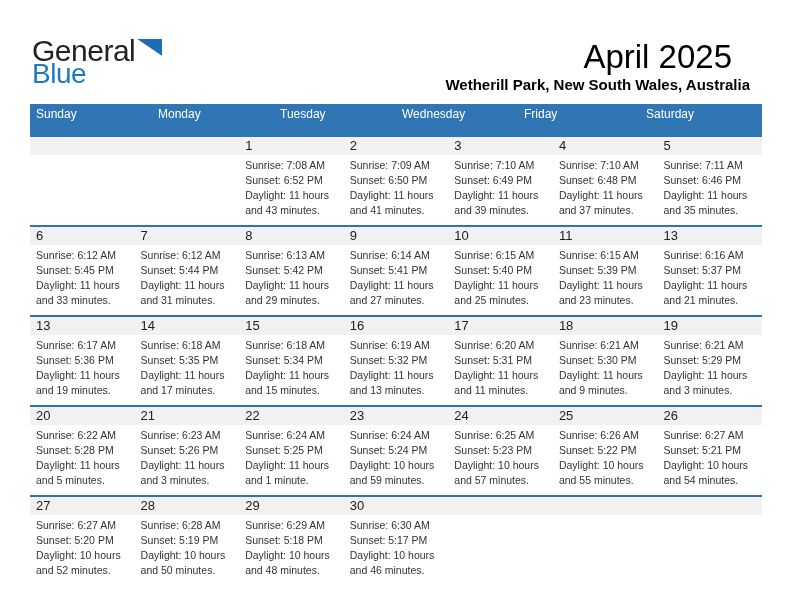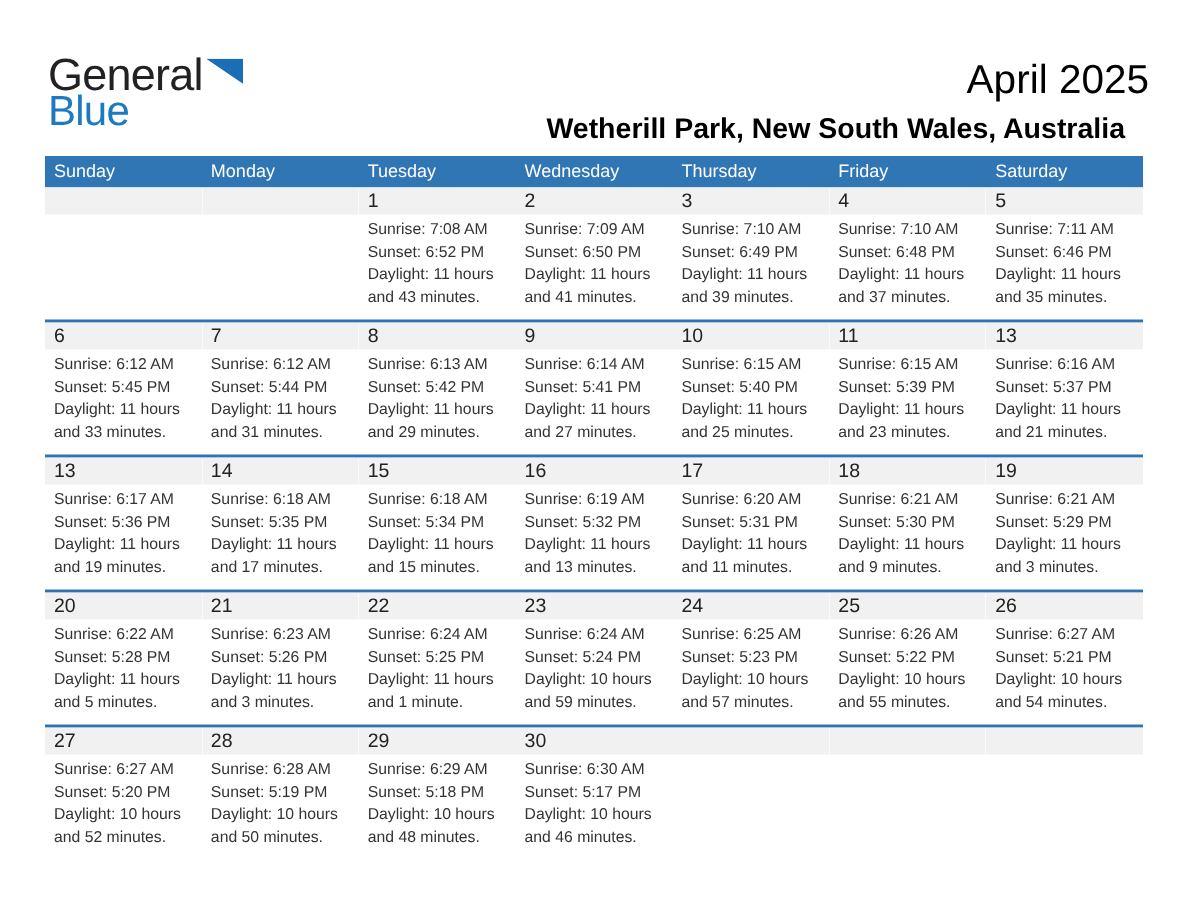--- a/index.html
+++ b/index.html
@@ -22,29 +22,29 @@
   .logo{position:absolute;left:32px;top:36px;line-height:1;}
   .logo-line1{display:flex;align-items:flex-start;}
   .logo-general{font-size:30px;color:var(--text_dark);letter-spacing:-0.5px;}
   .logo-triangle{
     display:inline-block;width:25px;height:17px;margin-left:2px;margin-top:3px;
     background:var(--triangle_blue);
     clip-path:polygon(0 0,100% 0,100% 100%);
   }
   .logo-blue{font-size:28px;color:var(--logo_blue);margin-top:-6px;letter-spacing:-0.5px;}
   .title{
-    position:absolute;top:38px;right:26px;
-    font-size:27px;color:#000000;text-align:center;
+    position:absolute;top:38px;right:60px;
+    font-size:33px;color:#000000;text-align:center;
   }
   .subtitle{
     position:absolute;top:76px;right:42px;
-    font-size:19px;font-weight:700;color:#000000;text-align:right;margin-left:34px;
+    font-size:15px;font-weight:700;color:#000000;text-align:right;margin-left:34px;
   }
   .calendar{position:absolute;left:30px;top:104px;width:732px;}
-  .weekday-row{display:flex;height:21px;background:var(--header_bg);}
+  .weekday-row{display:flex;height:33px;background:var(--header_bg);}
   .weekday-cell{
     flex:1;color:#ffffff;font-size:12px;line-height:21px;padding-left:6px;
     overflow:hidden;white-space:nowrap;
   }
   .week-row{display:flex;height:90px;border-top:2px solid var(--border_blue);background:#ffffff;}
   .week-row:first-of-type{border-top:none;height:88px;}
   .day-cell{flex:1;overflow:hidden;}
   .day-num{
     height:18px;background:var(--band_gray);
     font-size:13px;line-height:18px;padding-left:6px;color:var(--text_dark);
@@ -65,21 +65,20 @@
 
 <div class="title">April 2025</div>
 <div class="subtitle">Wetherill Park, New South Wales, Australia</div>
 
 <div class="calendar">
   <div class="weekday-row" id="weekday-row">
       <div class="weekday-cell">Sunday</div>
       <div class="weekday-cell">Monday</div>
       <div class="weekday-cell">Tuesday</div>
       <div class="weekday-cell">Wednesday</div>
-      <div class="weekday-cell">Thursday</div>
       <div class="weekday-cell">Friday</div>
       <div class="weekday-cell">Saturday</div>
     </div>
   <div id="weeks">
       <div class="week-row">
         <div class="day-cell">
           <div class="day-num"></div>
           <div class="day-details"></div>
         </div>
         <div class="day-cell">

